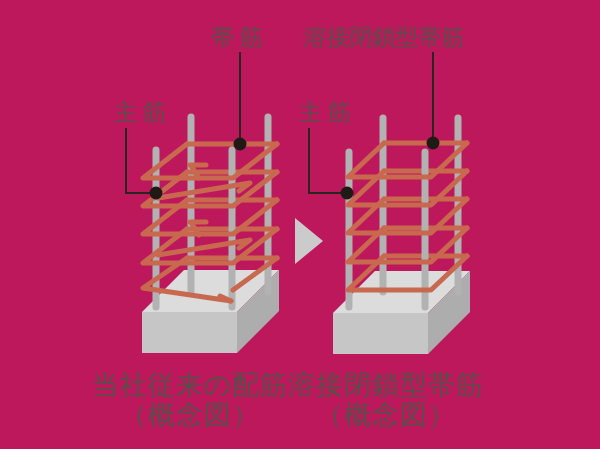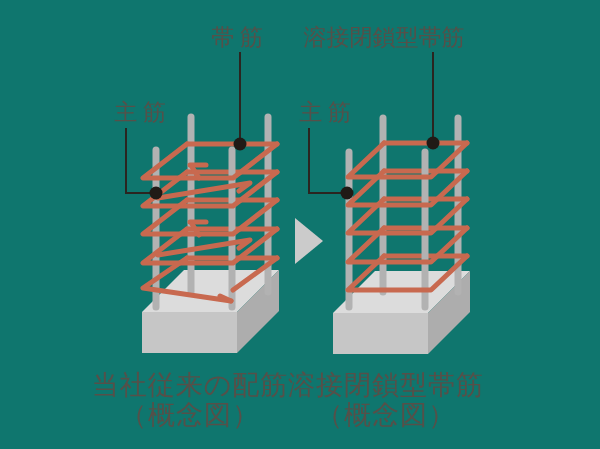--- a/index.html
+++ b/index.html
@@ -1,20 +1,20 @@
 <!DOCTYPE html>
 <html><head>
 <meta charset="utf-8">
 <style>
   html,body{margin:0;padding:0;}
   body{
     width:600px;height:449px;background:#ffffff;overflow:hidden;
     font-family:"Liberation Serif","DejaVu Serif",serif;
   }
-  .stage{position:relative;width:600px;height:449px;background:#0f766e;}
+  .stage{position:relative;width:600px;height:449px;background:#be185d;}
   svg{position:absolute;left:0;top:0;}
   text{font-family:"Liberation Serif","DejaVu Serif",serif;}
   .lbl{font-size:23px;}
   .cap{font-size:27px;letter-spacing:1px;}
 </style>
 </head>
 <body>
 
 <div class="stage">
   <svg id="diagram" width="600" height="449" viewBox="0 0 600 449">

